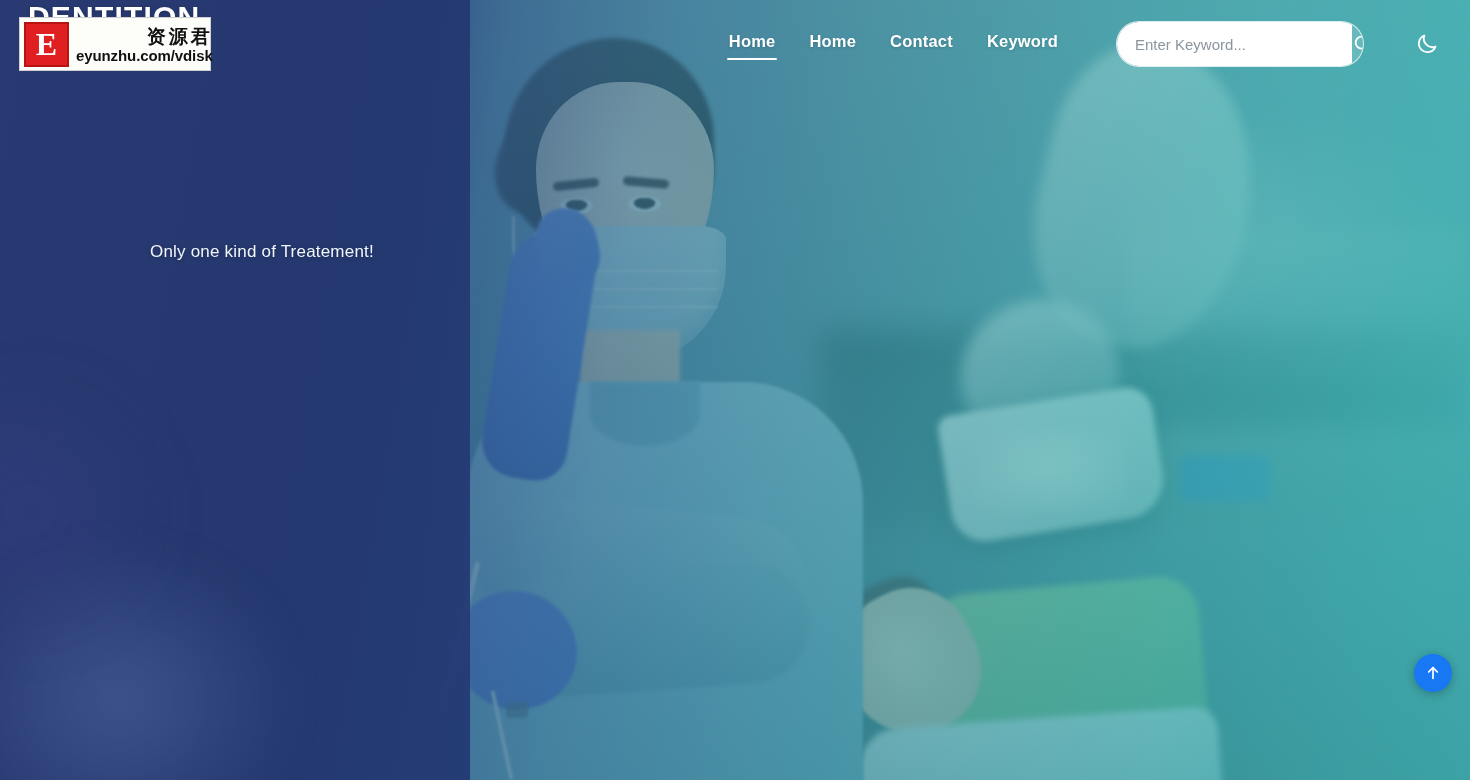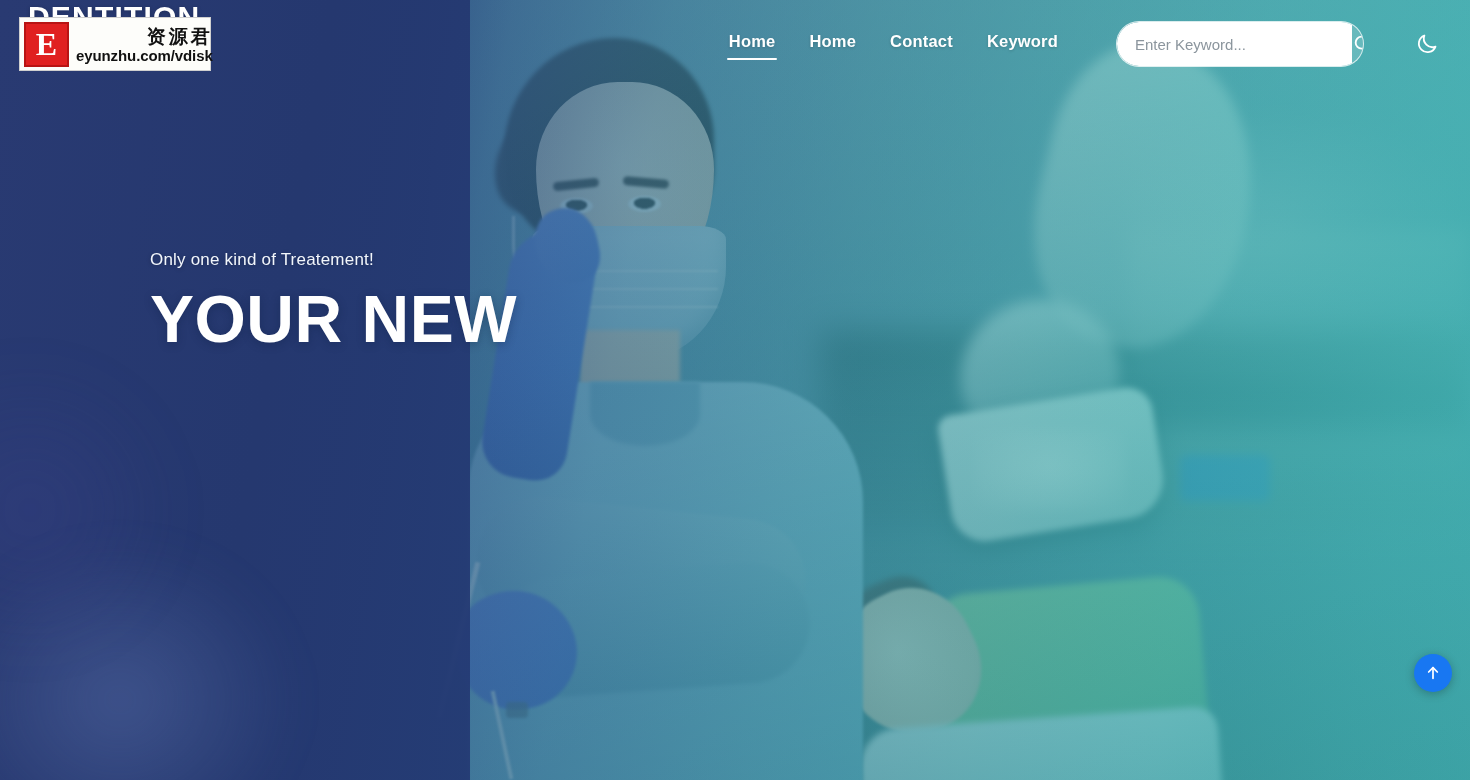--- a/index.html
+++ b/index.html
@@ -444,21 +444,21 @@
     justify-content: center;
     cursor: pointer;
     background: transparent;
     border: none;
   }
 
   
   .hero-copy {
     position: absolute;
     left: 150px;
-    top: 250px;
+    top: 242px;
     z-index: 30;
     max-width: 520px;
   }
   .hero-kicker {
     font-size: 17px;
     font-weight: 400;
     color: #f2f6fb;
     letter-spacing: .2px;
     margin-bottom: 14px;
     text-shadow: 0 1px 4px rgba(0,0,0,.25);
@@ -630,21 +630,21 @@
         <svg width="24" height="24" viewBox="0 0 24 24" fill="none">
           <path d="M20.5 14.6A8.6 8.6 0 0 1 9.4 3.5a8.6 8.6 0 1 0 11.1 11.1z" stroke="#ffffff" stroke-width="1.8" stroke-linejoin="round" fill="none"></path>
         </svg>
       </button>
     </nav>
   </header>
 
   <section class="hero-copy">
     <div class="hero-kicker">Only one kind of Treatement!</div>
     <h1 class="hero-title">
-      <span>YOUR NEW</span><br>
+      <br>
     </h1>
   </section>
 
   <button class="scroll-top">
     <svg width="16" height="16" viewBox="0 0 24 24">
       <path d="M12 4 L12 20" stroke="#ffffff" stroke-width="2.6" stroke-linecap="round"></path>
       <path d="M5.5 10.5 L12 4 L18.5 10.5" stroke="#ffffff" stroke-width="2.6" stroke-linecap="round" stroke-linejoin="round" fill="none"></path>
     </svg>
   </button>
 

